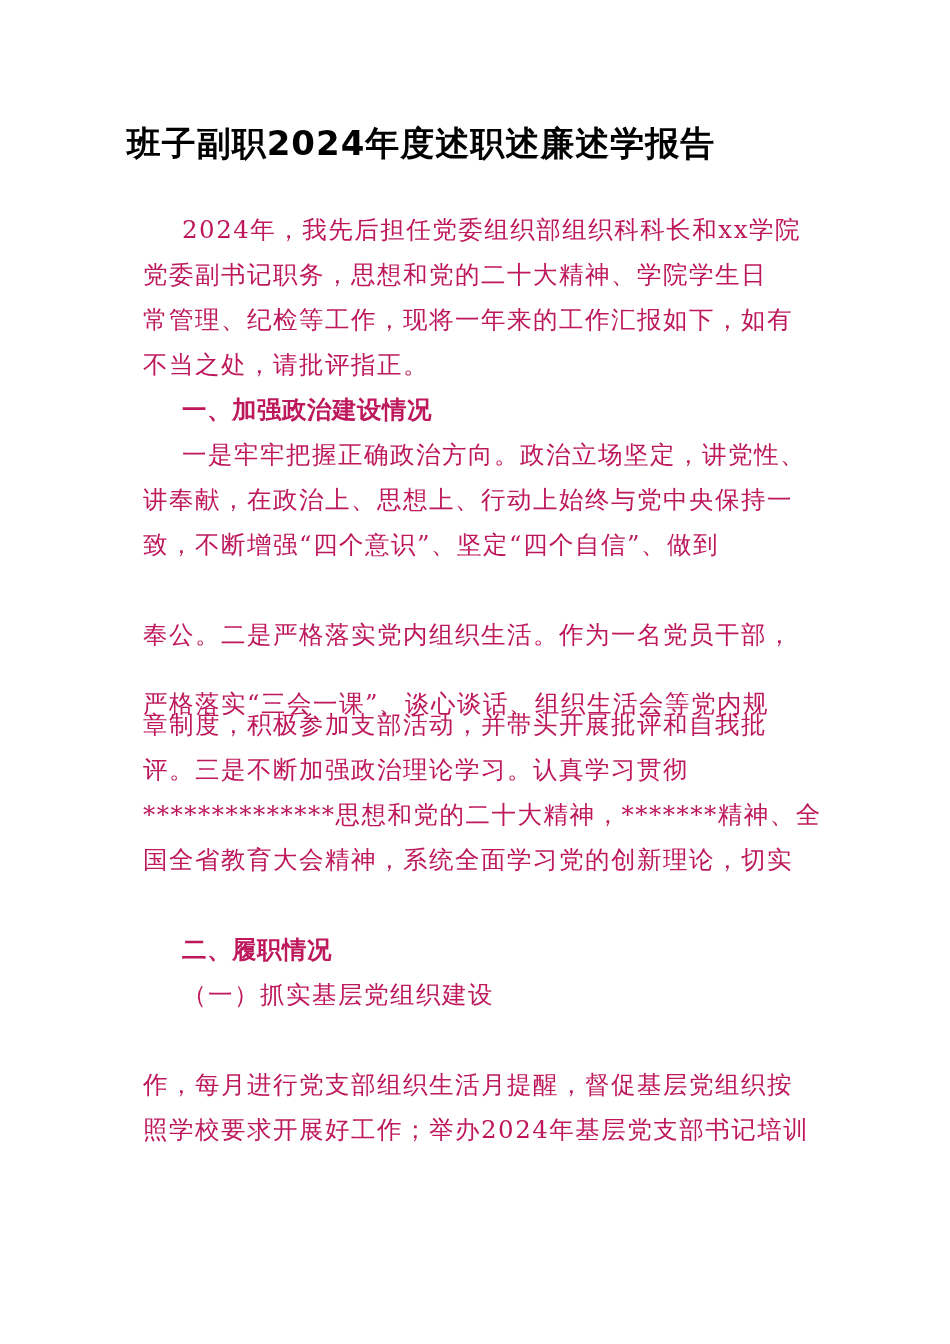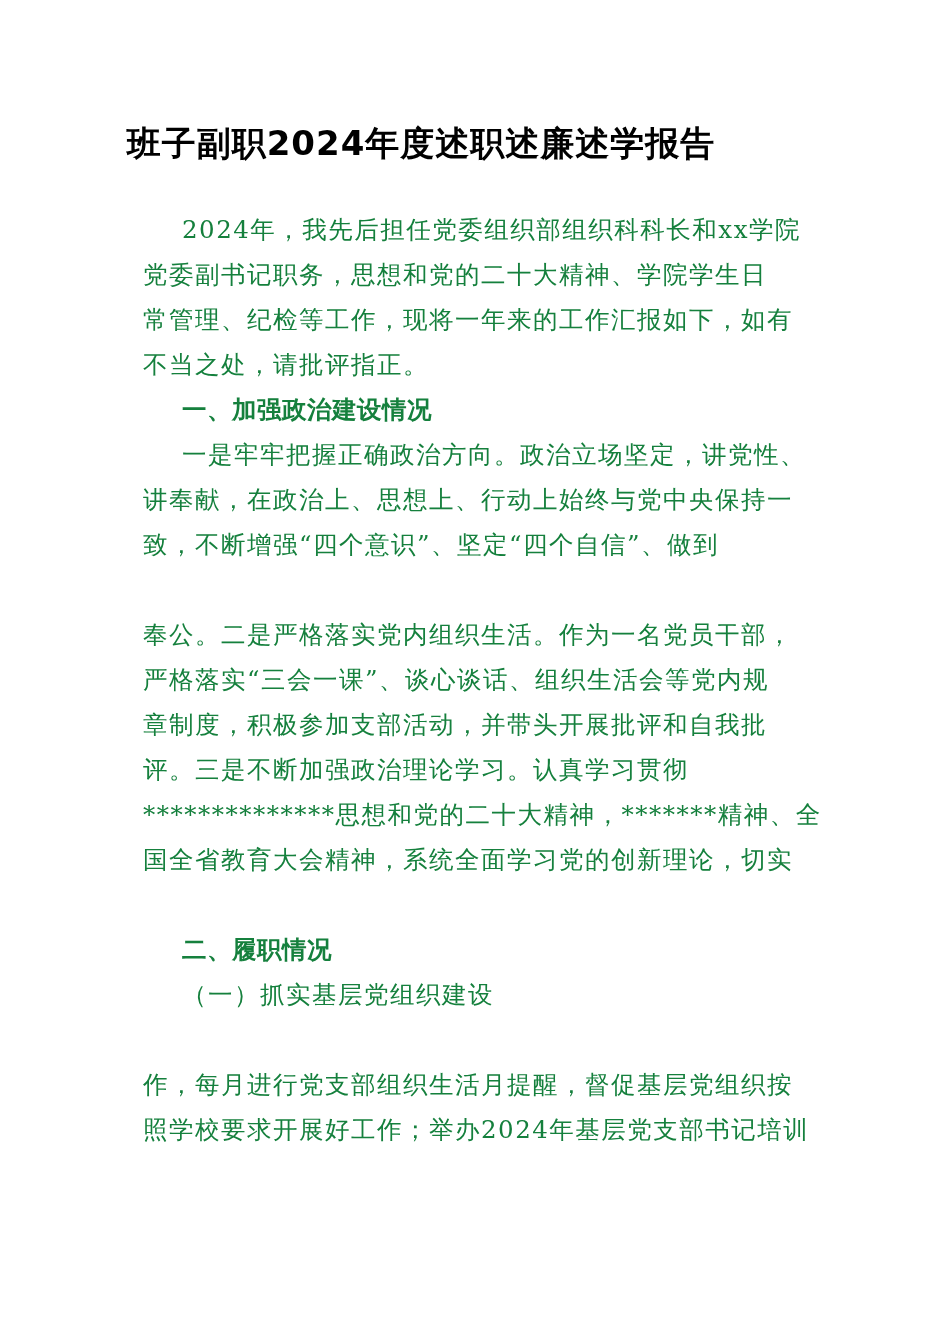--- a/index.html
+++ b/index.html
@@ -34,21 +34,21 @@
       line-height: 50px;
       letter-spacing: 1px;
       color: #000;
     }
     .line {
       position: absolute;
       left: 143px;
       font-size: 24.5px;
       line-height: 36px;
       white-space: nowrap;
-      color: #15803d;
+      color: #be185d;
       letter-spacing: 1.5px;
     }
     .indent { left: 182px; }
     .heading {
       font-family: Liberation Serif, serif;
       font-weight: bold;
       letter-spacing: 0.5px;
     }
   </style>
 </head>
@@ -61,21 +61,21 @@
   <div class="line" style="top:257px">党委副书记职务，思想和党的二十大精神、学院学生日</div>
   <div class="line" style="top:302px">常管理、纪检等工作，现将一年来的工作汇报如下，如有</div>
   <div class="line" style="top:347px">不当之处，请批评指正。</div>
 
   <div class="line indent heading" style="top:392px">一、加强政治建设情况</div>
 
   <div class="line indent" style="top:437px">一是牢牢把握正确政治方向。政治立场坚定，讲党性、</div>
   <div class="line" style="top:482px">讲奉献，在政治上、思想上、行动上始终与党中央保持一</div>
   <div class="line" style="top:527px">致，不断增强“四个意识”、坚定“四个自信”、做到</div>
   <div class="line" style="top:617px">奉公。二是严格落实党内组织生活。作为一名党员干部，</div>
-  <div class="line" style="top:662px">严格落实“三会一课”、谈心谈话、组织生活会等党内规</div>
+  <div class="line" style="top:686px">严格落实“三会一课”、谈心谈话、组织生活会等党内规</div>
   <div class="line" style="top:707px">章制度，积极参加支部活动，并带头开展批评和自我批</div>
   <div class="line" style="top:752px">评。三是不断加强政治理论学习。认真学习贯彻</div>
   <div class="line" style="top:842px">国全省教育大会精神，系统全面学习党的创新理论，切实</div>
   <div class="line" style="top:797px">**************思想和党的二十大精神，*******精神、全</div>
 
   <div class="line indent heading" style="top:932px">二、履职情况</div>
   <div class="line indent" style="top:977px">（一）抓实基层党组织建设</div>
 
   <div class="line" style="top:1067px">作，每月进行党支部组织生活月提醒，督促基层党组织按</div>
   <div class="line" style="top:1112px">照学校要求开展好工作；举办2024年基层党支部书记培训</div>

